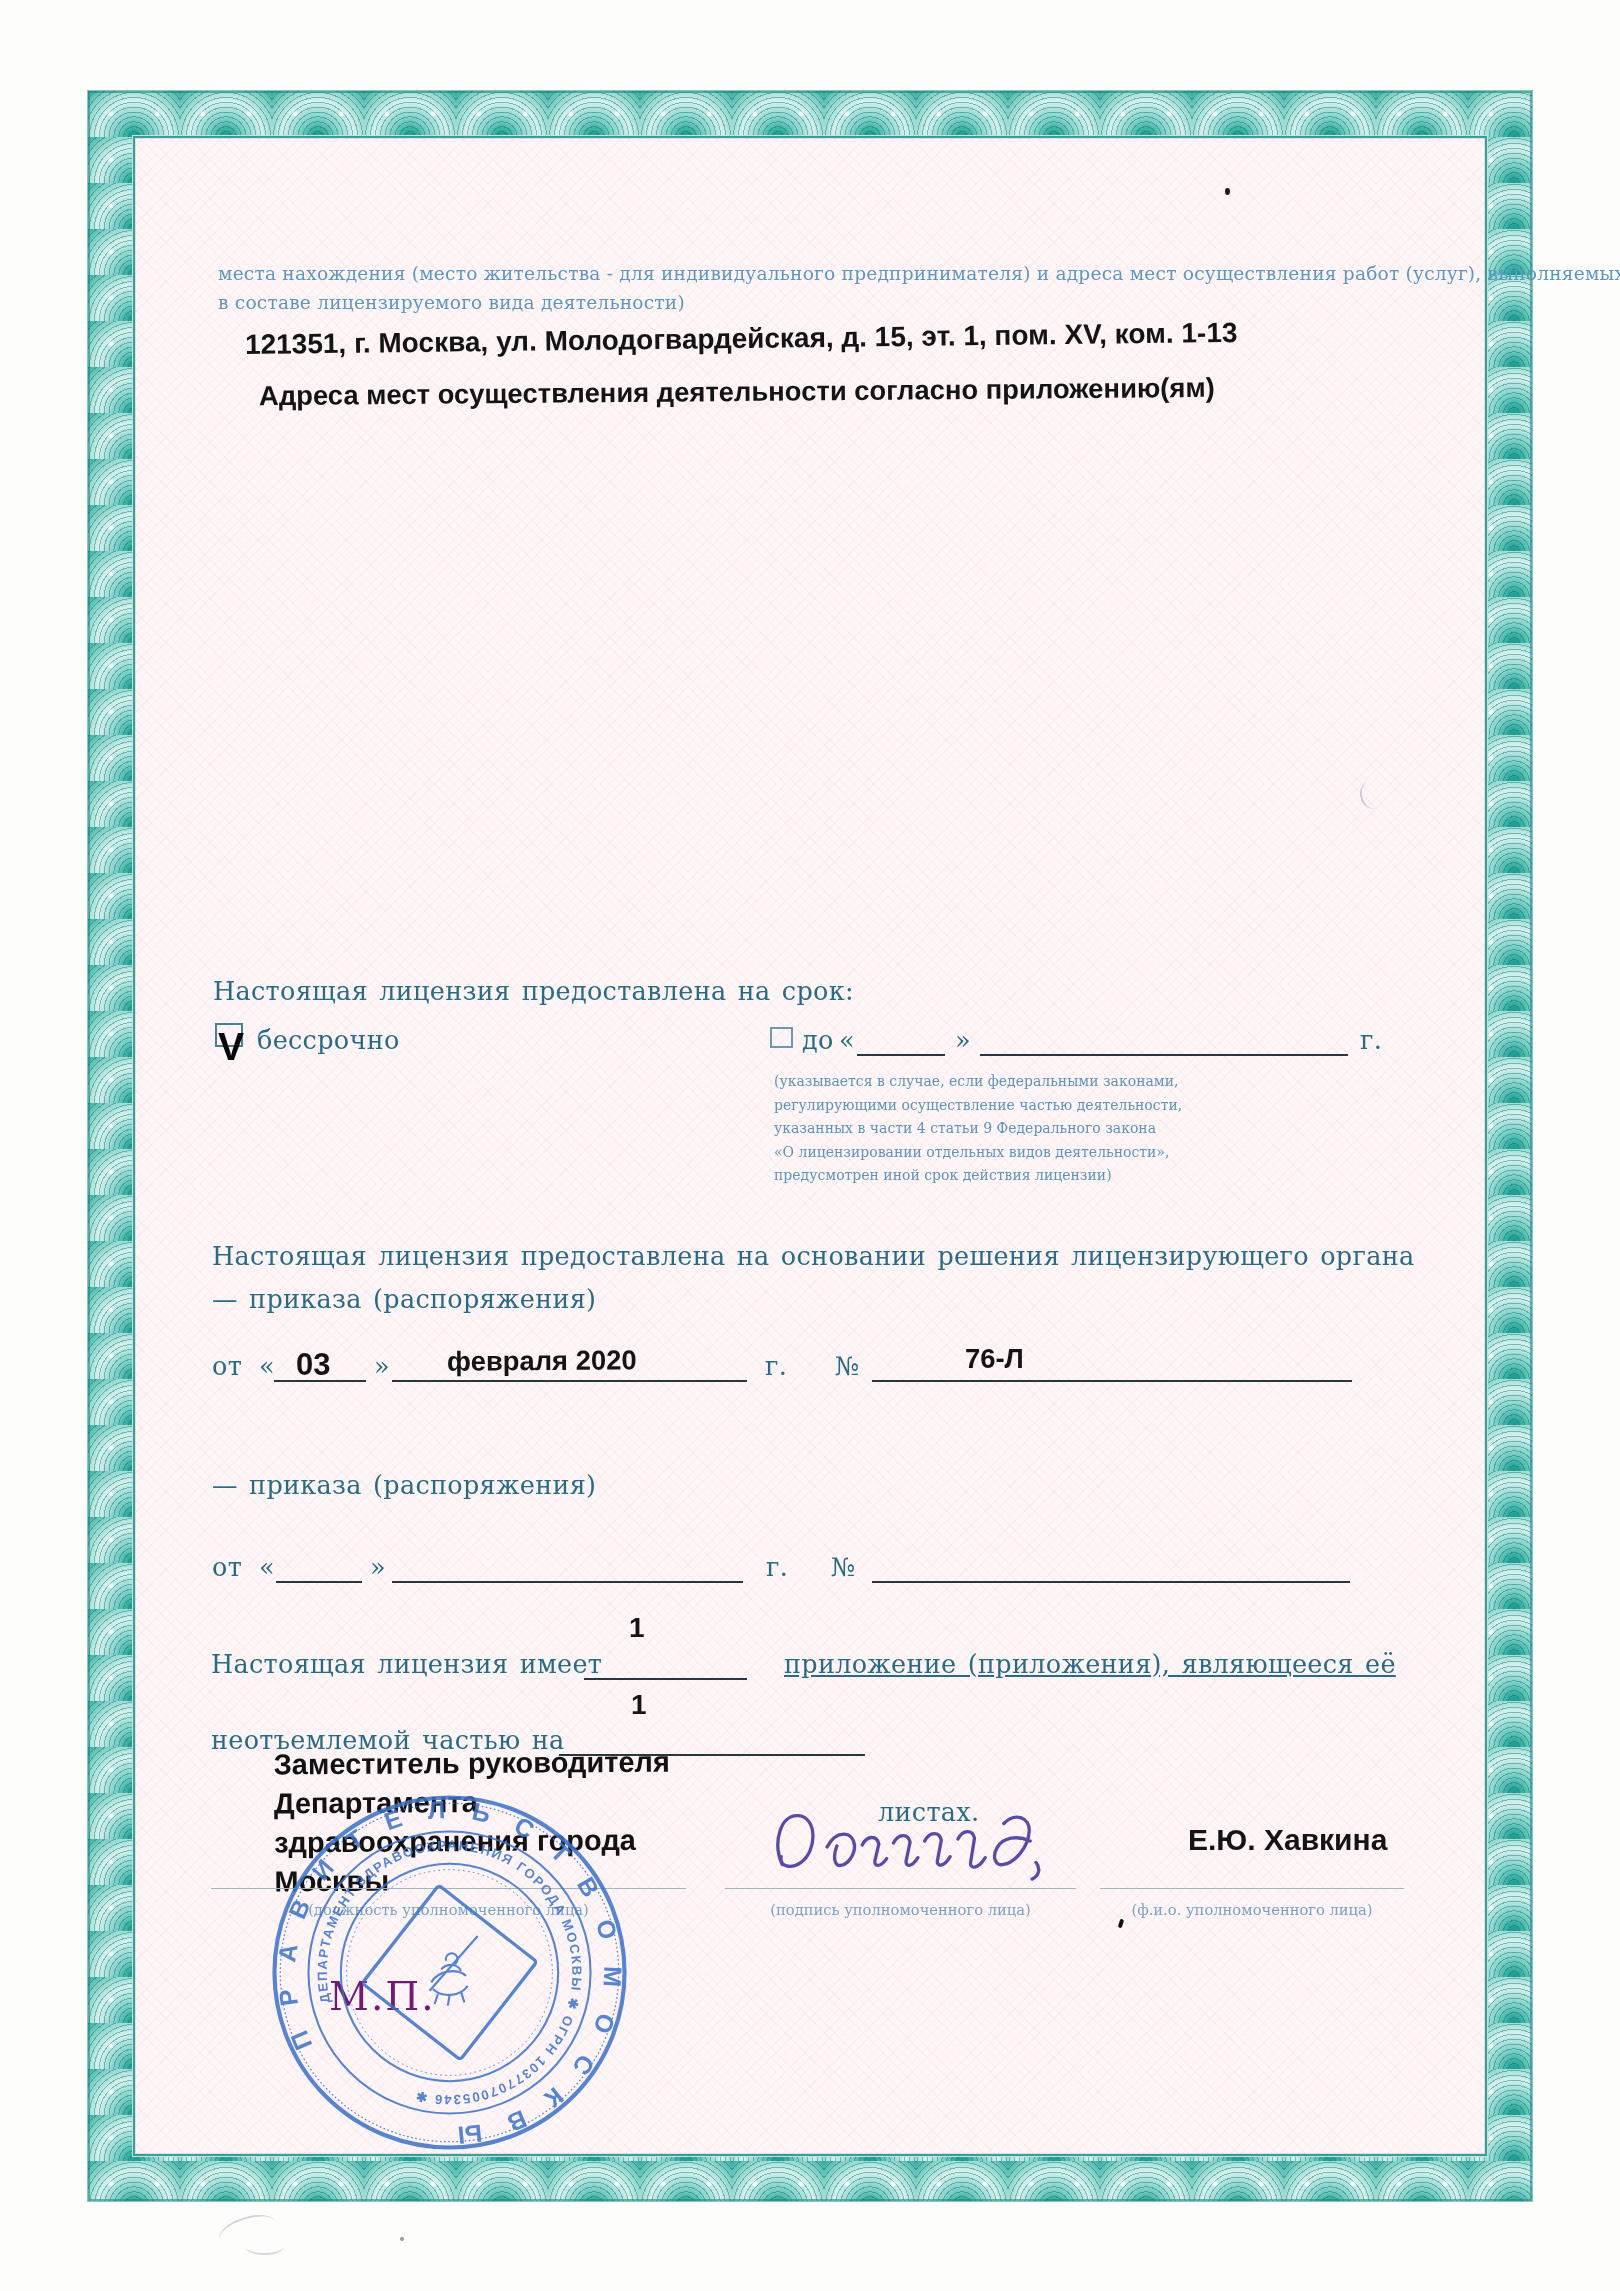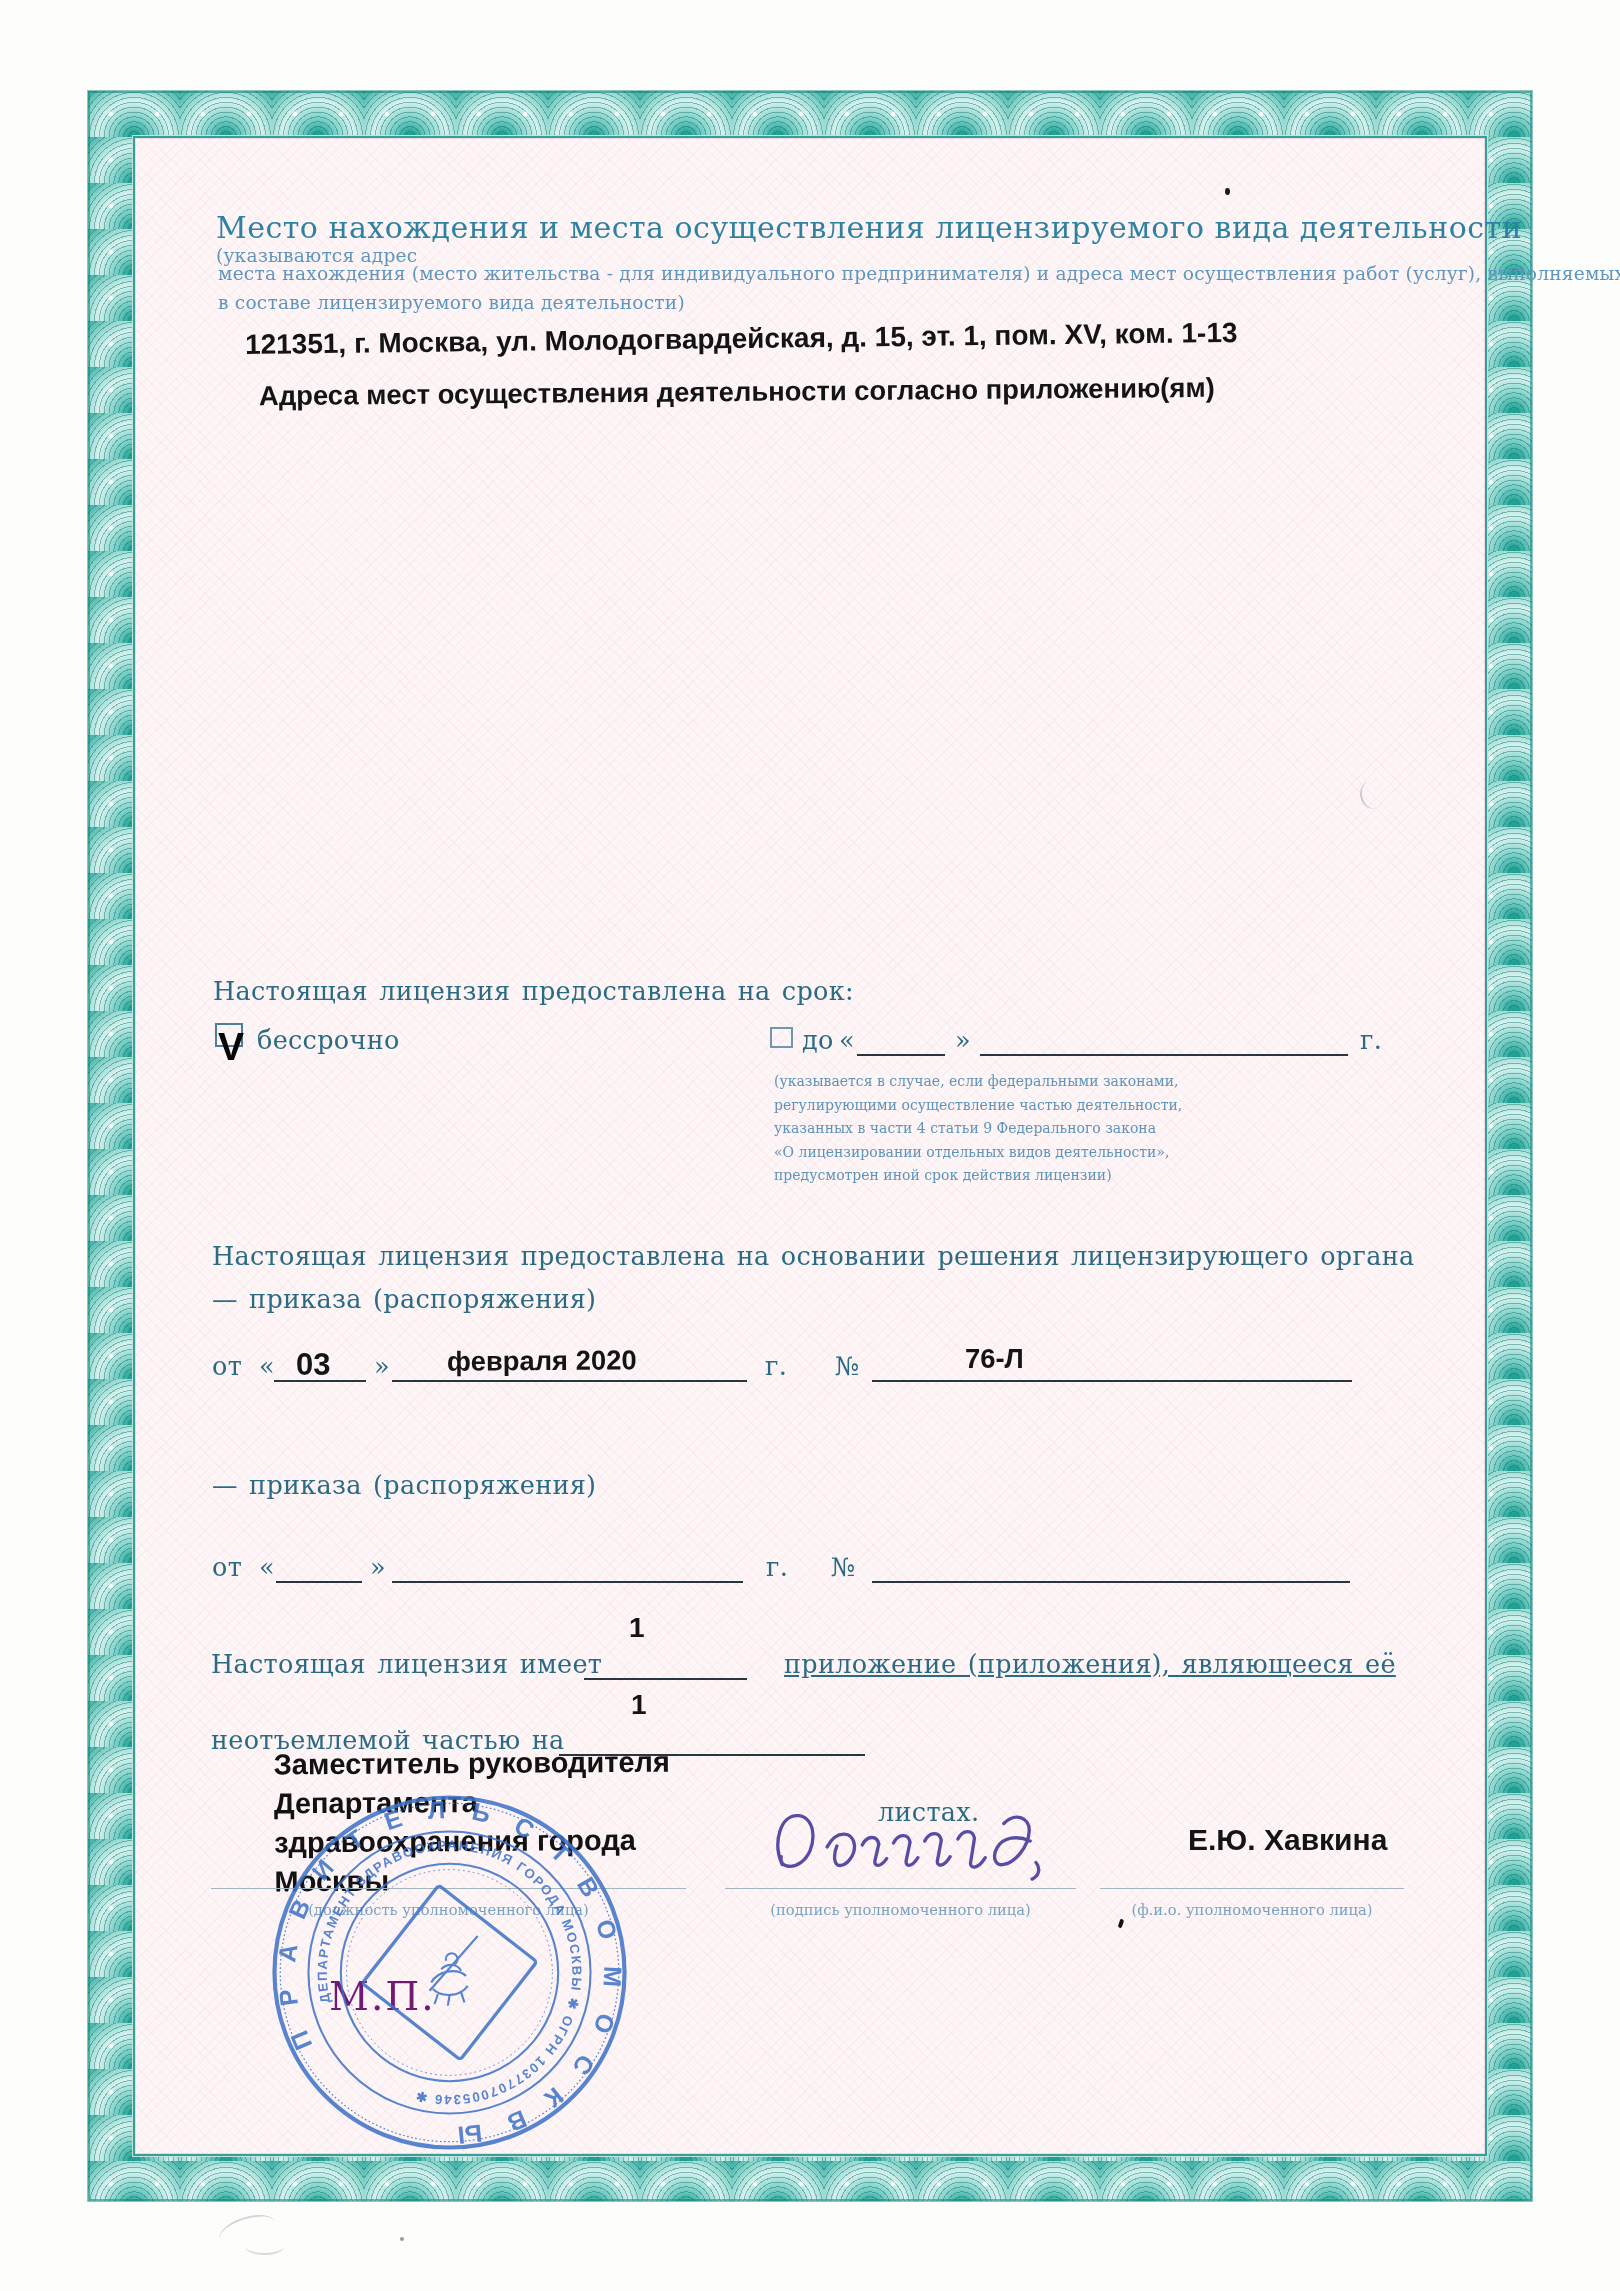--- a/index.html
+++ b/index.html
@@ -37,24 +37,20 @@
   .mp{color:#701a75;font-size:39px;letter-spacing:2px;}
   .artifact{position:absolute;}
 </style>
 </head>
 <body>
 
 <div class="page">
   <div class="band"></div>
   <div class="inner"></div>
 
-  <div class="abs" style="left:216px;top:210px;">
-    <span class="serif-lg">Место нахождения и места осуществления лицензируемого вида деятельности</span>
-    <span class="serif-sm">(указываются адрес</span>
-  </div>
   <div class="abs serif-sm" style="left:218px;top:263px;">места нахождения (место жительства - для индивидуального предпринимателя) и адреса мест осуществления работ (услуг), выполняемых (оказываемых)</div>
   <div class="abs serif-sm" style="left:218px;top:292px;">в составе лицензируемого вида деятельности)</div>
 
   <div class="abs boldtxt" style="left:245px;top:323px;font-size:28px;transform:rotate(-.7deg);">121351, г. Москва, ул. Молодогвардейская, д. 15, эт. 1, пом. XV, ком. 1-13</div>
   <div class="abs boldtxt" style="left:259px;top:376px;font-size:27.4px;transform:rotate(-.5deg);">Адреса мест осуществления деятельности согласно приложению(ям)</div>
 
   <div class="abs serif" style="left:213px;top:976px;">Настоящая лицензия предоставлена на срок:</div>
   <div class="abs chkbox" style="left:215px;top:1023px;width:23.5px;height:19.6px;"></div>
   <div class="abs vmark" style="left:218px;top:1027px;">V</div>
   <div class="abs serif" style="left:257px;top:1025px;">бессрочно</div>

